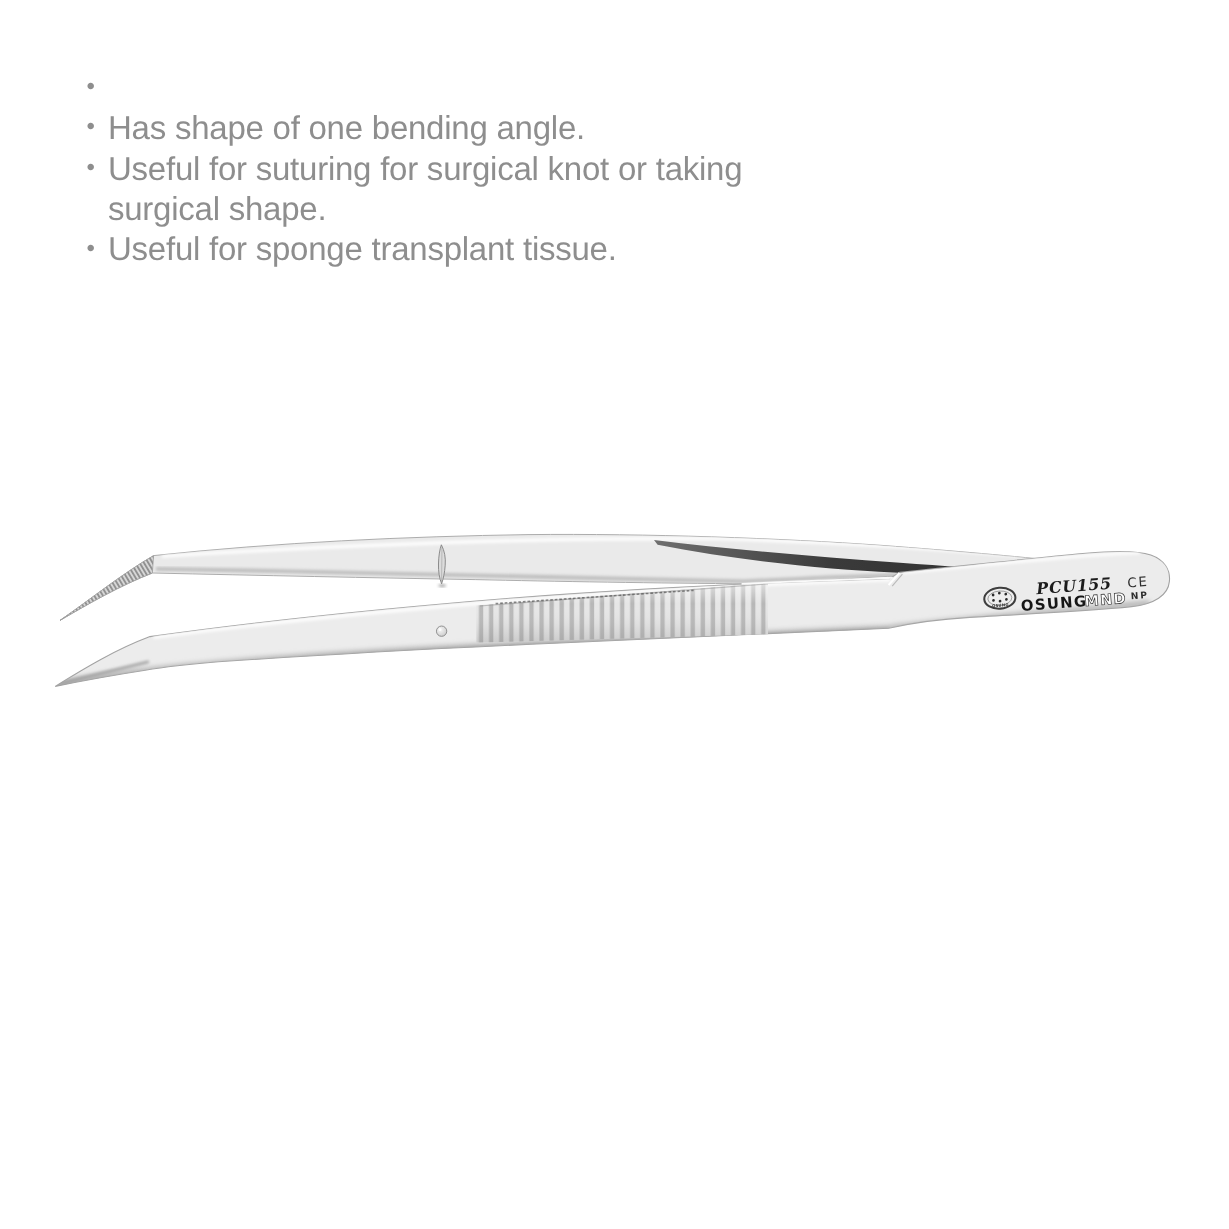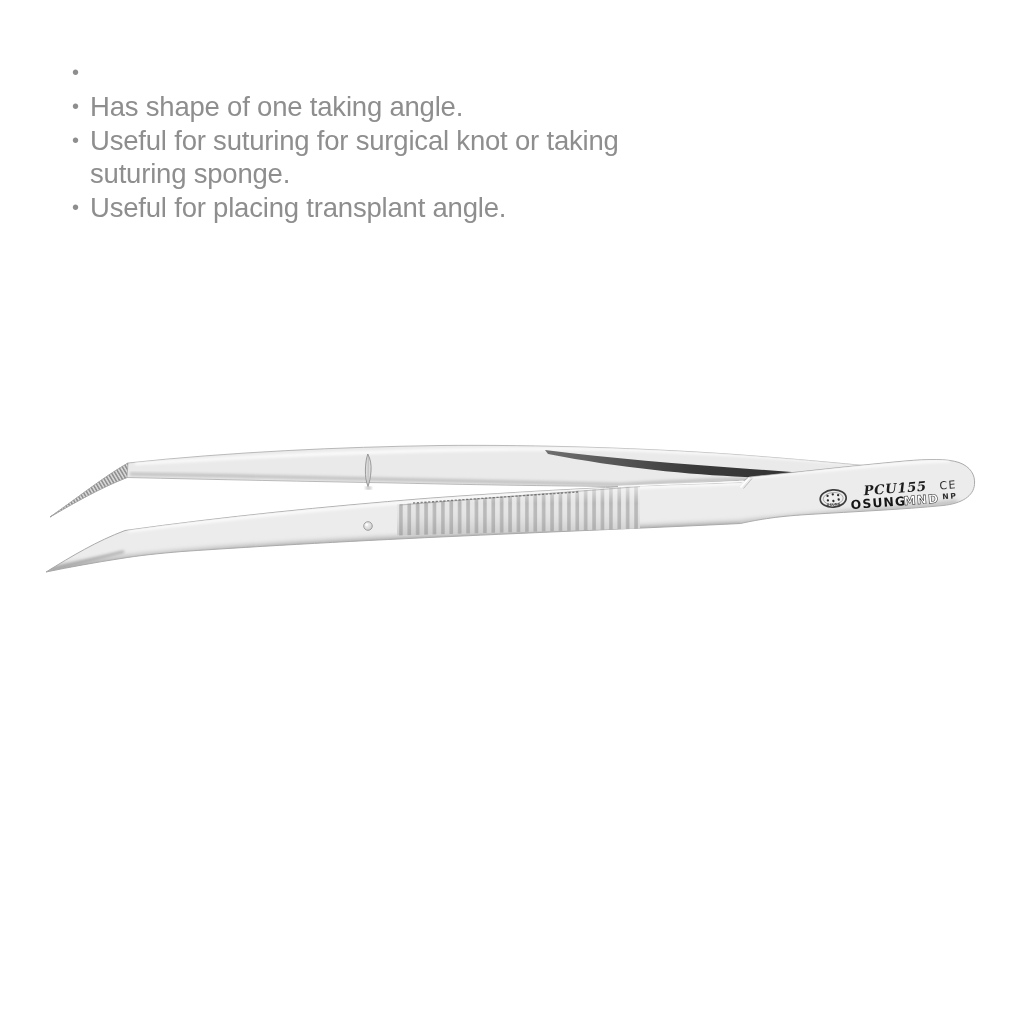--- a/index.html
+++ b/index.html
@@ -90,33 +90,33 @@
 <body>
 
 <div class="stage">
 
   <div class="desc">
     <div class="desc-line">
       <span class="desc-marker">•</span>
     </div>
     <div class="desc-line">
       <span class="desc-marker">•</span>
-      <span>Has shape of one taking angle.</span>
+      <span>Has shape of one bending angle.</span>
     </div>
     <div class="desc-line">
       <span class="desc-marker">•</span>
       <span>Useful for suturing for surgical knot or taking</span>
     </div>
     <div class="desc-line">
       <span class="desc-marker"></span>
-      <span>suturing sponge.</span>
-    </div>
-    <div class="desc-line">
-      <span class="desc-marker">•</span>
-      <span>Useful for placing transplant angle.</span>
+      <span>surgical shape.</span>
+    </div>
+    <div class="desc-line">
+      <span class="desc-marker">•</span>
+      <span>Useful for sponge transplant tissue.</span>
     </div>
   </div>
 
   <svg class="photo" viewBox="0 0 1024 1024" xmlns="http://www.w3.org/2000/svg">
     <defs>
       <filter id="soft1" x="-20%" y="-20%" width="140%" height="140%">
         <feGaussianBlur stdDeviation="1.5"></feGaussianBlur>
       </filter>
       <filter id="soft2" x="-20%" y="-20%" width="140%" height="140%">
         <feGaussianBlur stdDeviation="2.4"></feGaussianBlur>

